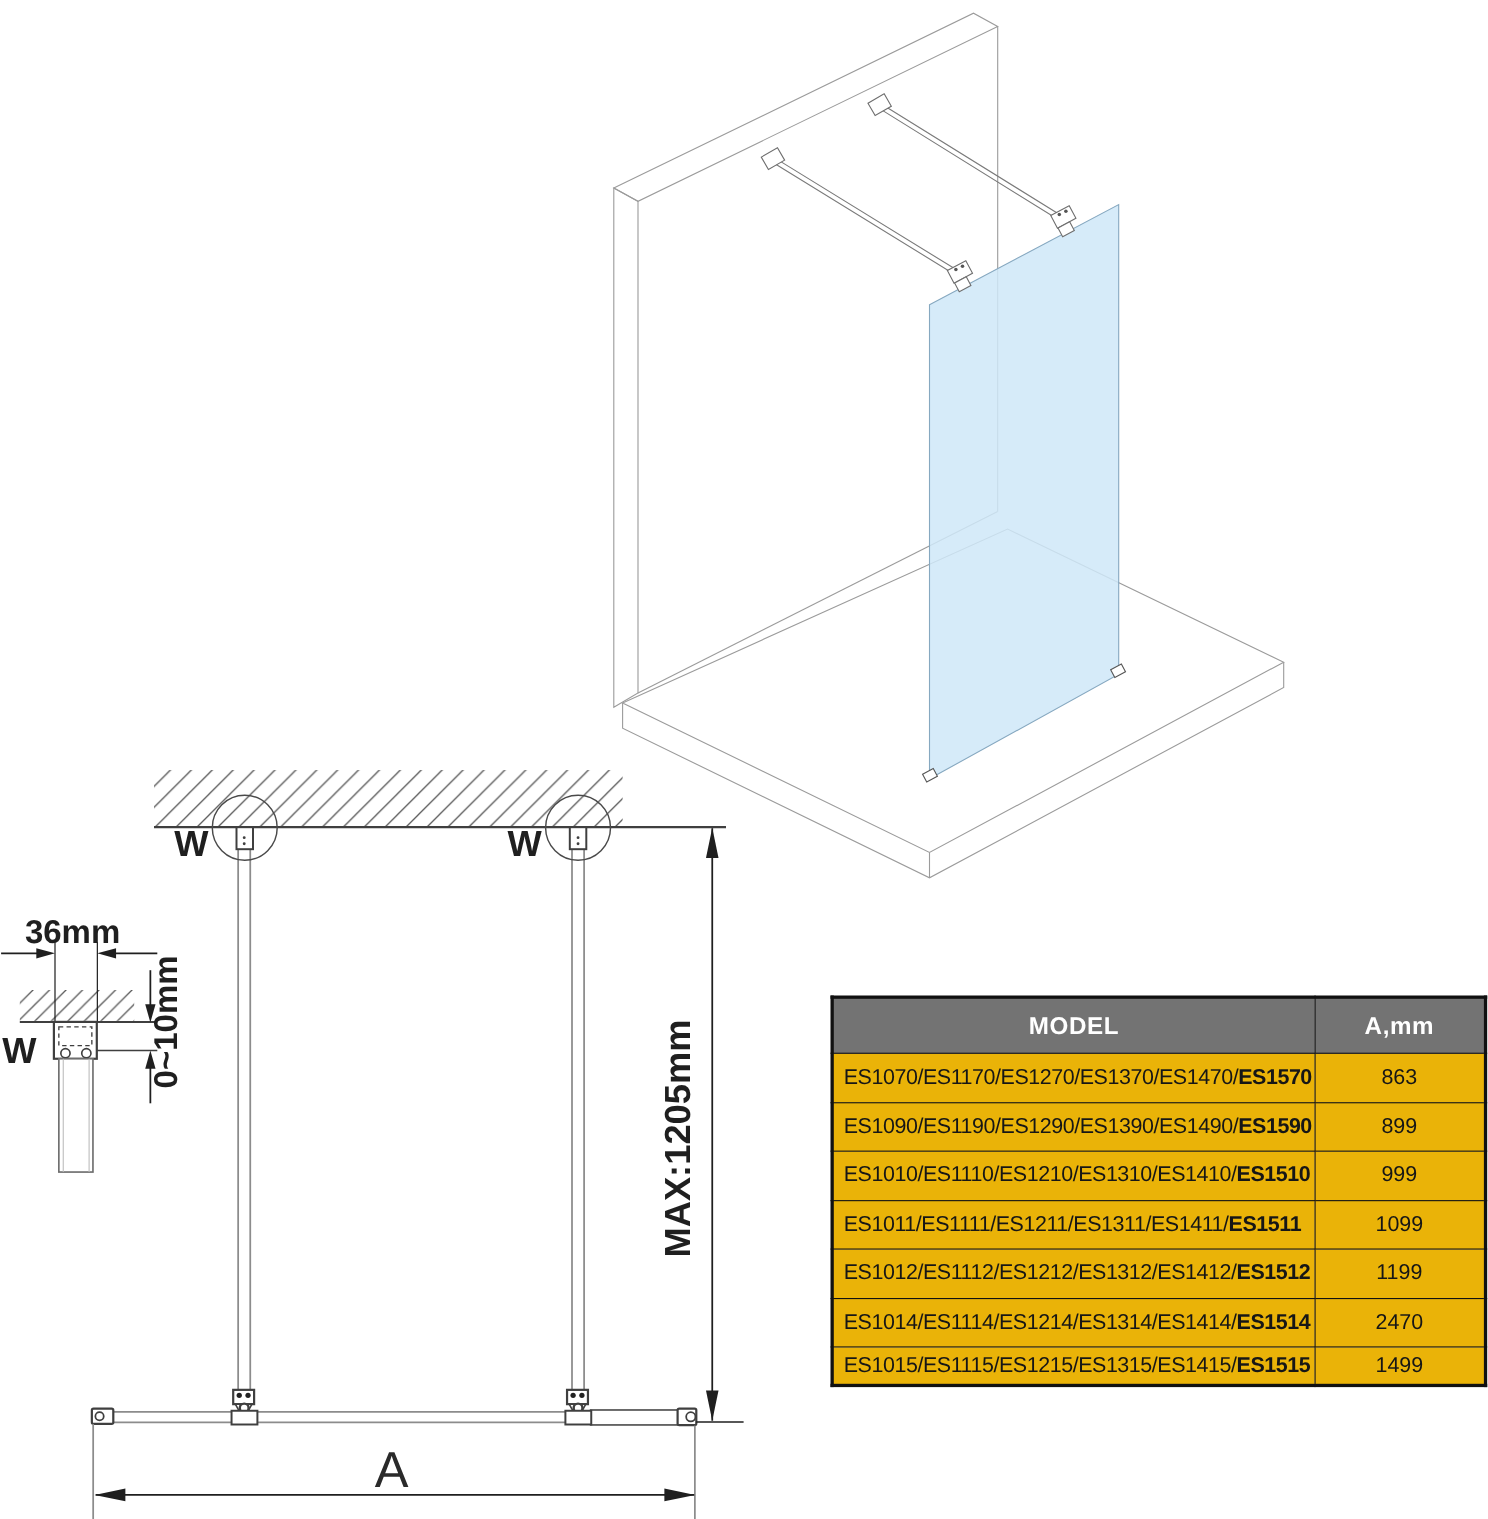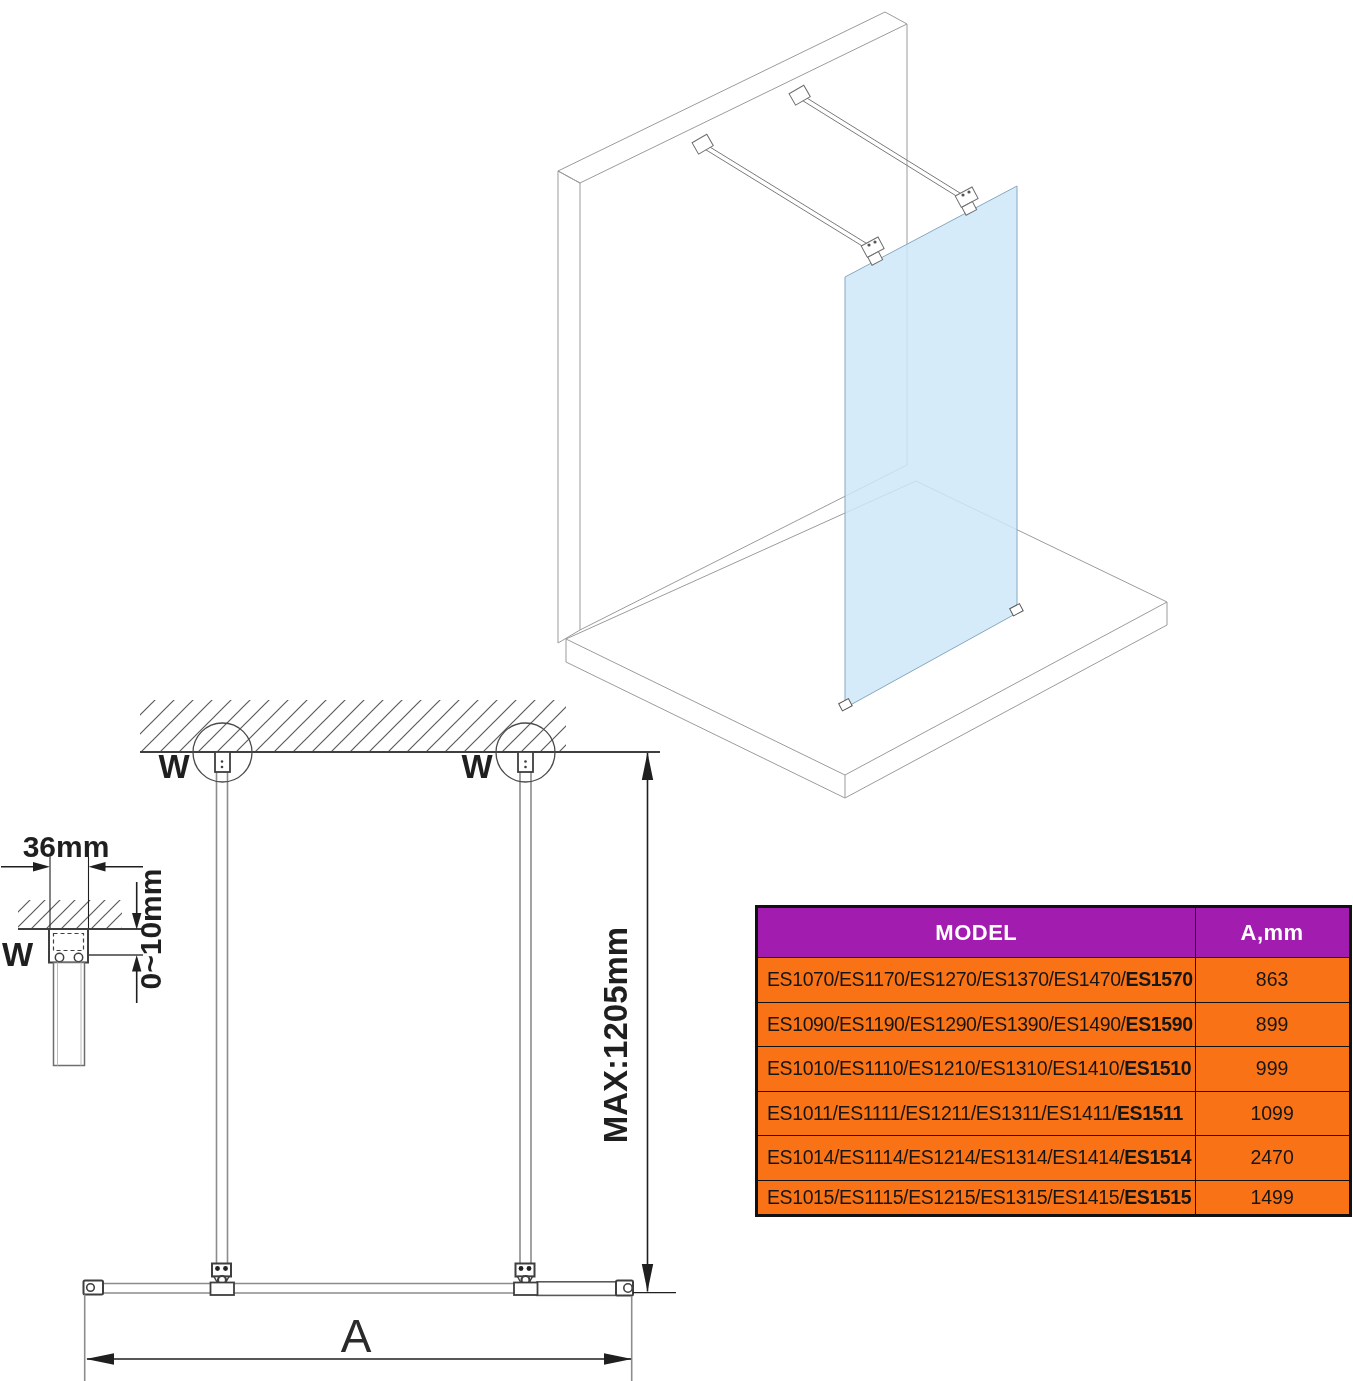--- a/index.html
+++ b/index.html
@@ -12,26 +12,26 @@
   .w-label{font-weight:bold;font-size:33px;fill:#1f1f1f;}
   
   .spec-table{
     position:absolute;left:755px;top:905px;
     border-collapse:collapse;background:#fff;table-layout:fixed;
     border:3px solid #111111;
   }
   .spec-table col.c-model{width:438px;}
   .spec-table col.c-val{width:155px;}
   .spec-table th{
-    background:#a21caf;color:#ffffff;font-size:22px;font-weight:bold;
+    background:#737373;color:#ffffff;font-size:22px;font-weight:bold;
     height:47px;border:1.6px solid #111111;text-align:center;letter-spacing:.5px;
   }
   .spec-table td{
     border:1.6px solid #111111;height:41.5px;font-size:19.5px;color:#161616;
-    vertical-align:middle;background:#f97316;
+    vertical-align:middle;background:#eab308;
   }
   .spec-table tr.short td{height:31px;}
   .spec-table td.model{padding:0 2px 0 9px;letter-spacing:-0.4px;white-space:nowrap;}
   .spec-table td.model .last{font-weight:bold;}
   .spec-table td.val{text-align:center;}
 </style>
 </head>
 <body>
 
 <div class="canvas">
@@ -213,20 +213,24 @@
     </tr>
     <tr>
       <td class="model"><span>ES1010/ES1110/ES1210/ES1310/ES1410/</span><span class="last">ES1510</span></td>
       <td class="val">999</td>
     </tr>
     <tr>
       <td class="model"><span>ES1011/ES1111/ES1211/ES1311/ES1411/</span><span class="last">ES1511</span></td>
       <td class="val">1099</td>
     </tr>
     <tr>
+      <td class="model"><span>ES1012/ES1112/ES1212/ES1312/ES1412/</span><span class="last">ES1512</span></td>
+      <td class="val">1199</td>
+    </tr>
+    <tr>
       <td class="model"><span>ES1014/ES1114/ES1214/ES1314/ES1414/</span><span class="last">ES1514</span></td>
       <td class="val">2470</td>
     </tr>
     <tr class="short">
       <td class="model"><span>ES1015/ES1115/ES1215/ES1315/ES1415/</span><span class="last">ES1515</span></td>
       <td class="val">1499</td>
     </tr>
   </tbody>
 </table>
 

